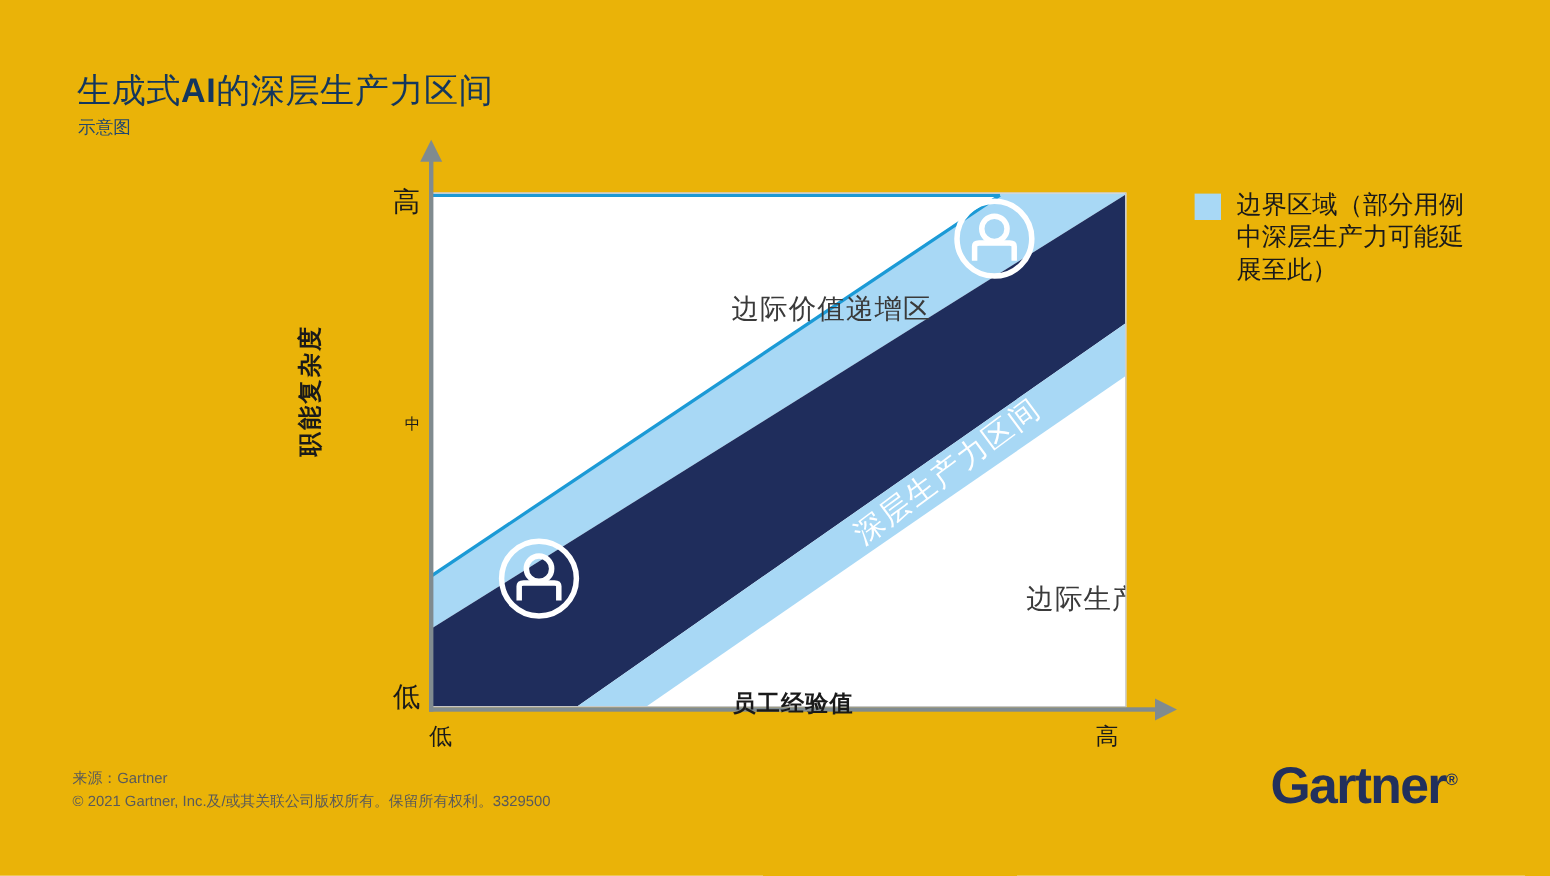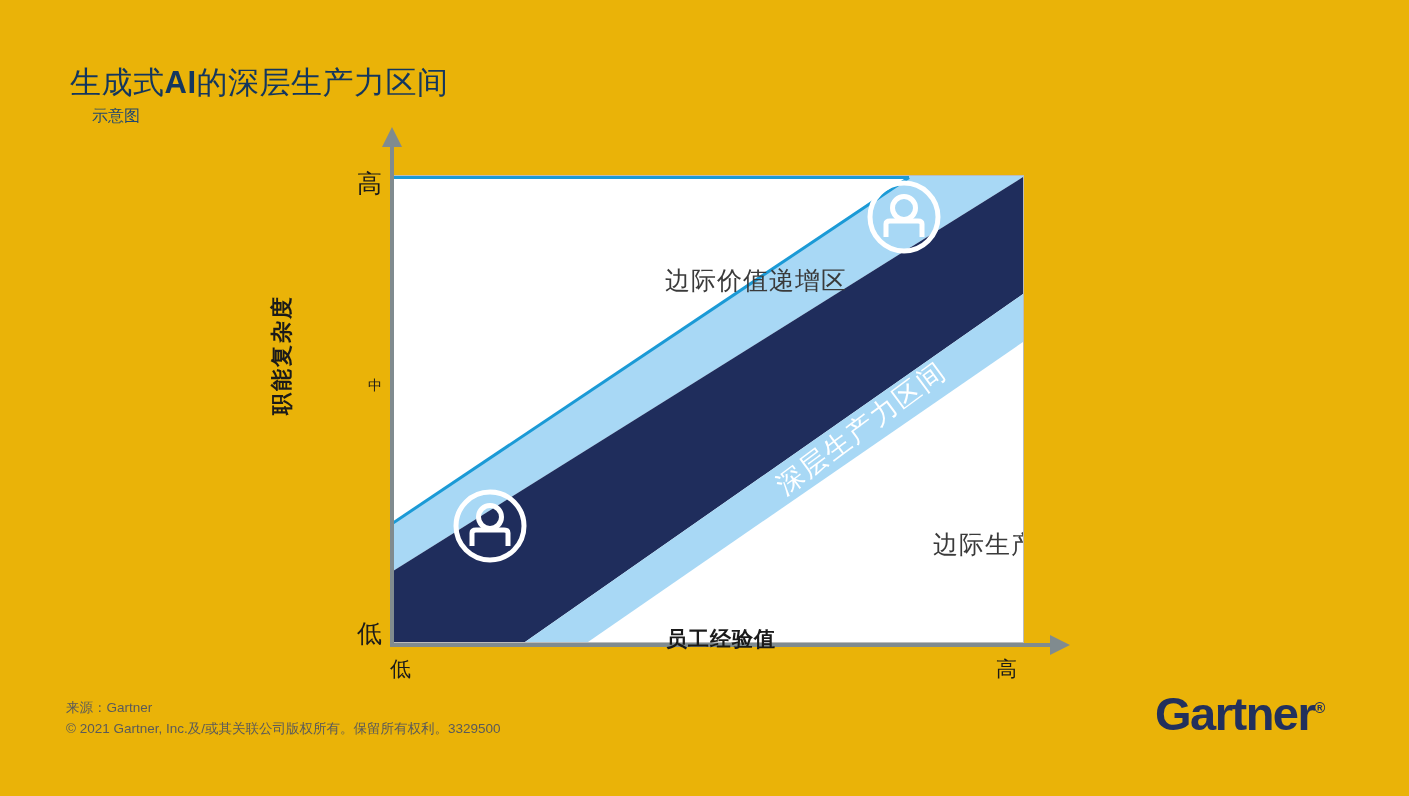--- a/index.html
+++ b/index.html
@@ -28,21 +28,20 @@
     white-space: nowrap;
   }
   #title .latin { font-family: "Liberation Sans", sans-serif; font-weight: bold; }
   #subtitle {
     position: absolute;
     left: 71px; top: 106px;
     font-family: "Liberation Serif", "DejaVu Serif", serif;
     font-size: 16px;
     color: #23486f;
     white-space: nowrap;
-    margin-left: 21px;
   }
 
   
   #chart {
     position: absolute;
     left: 210px; top: 125px;
     width: 870px; height: 560px;
   }
   #plot {
     position: absolute;
@@ -244,20 +243,24 @@
     <div class="ytick" id="ytick-mid">中</div>
     <div class="ytick" id="ytick-low">低</div>
 
     <div id="y-title">职能复杂度</div>
 
     <div class="xtick" id="xtick-low">低</div>
     <div class="xtick" id="xtick-high">高</div>
     <div id="x-title">员工经验值</div>
   </div>
 
+  <div id="legend">
+    <div id="legend-swatch"></div>
+    <div id="legend-text">边界区域（部分用例中深层生产力可能延展至此）</div>
+  </div>
 
   <div id="footer">
     <div>来源：Gartner</div>
     <div>© 2021 Gartner, Inc.及/或其关联公司版权所有。保留所有权利。3329500</div>
   </div>
   <div id="gartner-logo"><span>Gartner</span><sup>®</sup></div>
 
 </div>
 
 </body></html>

